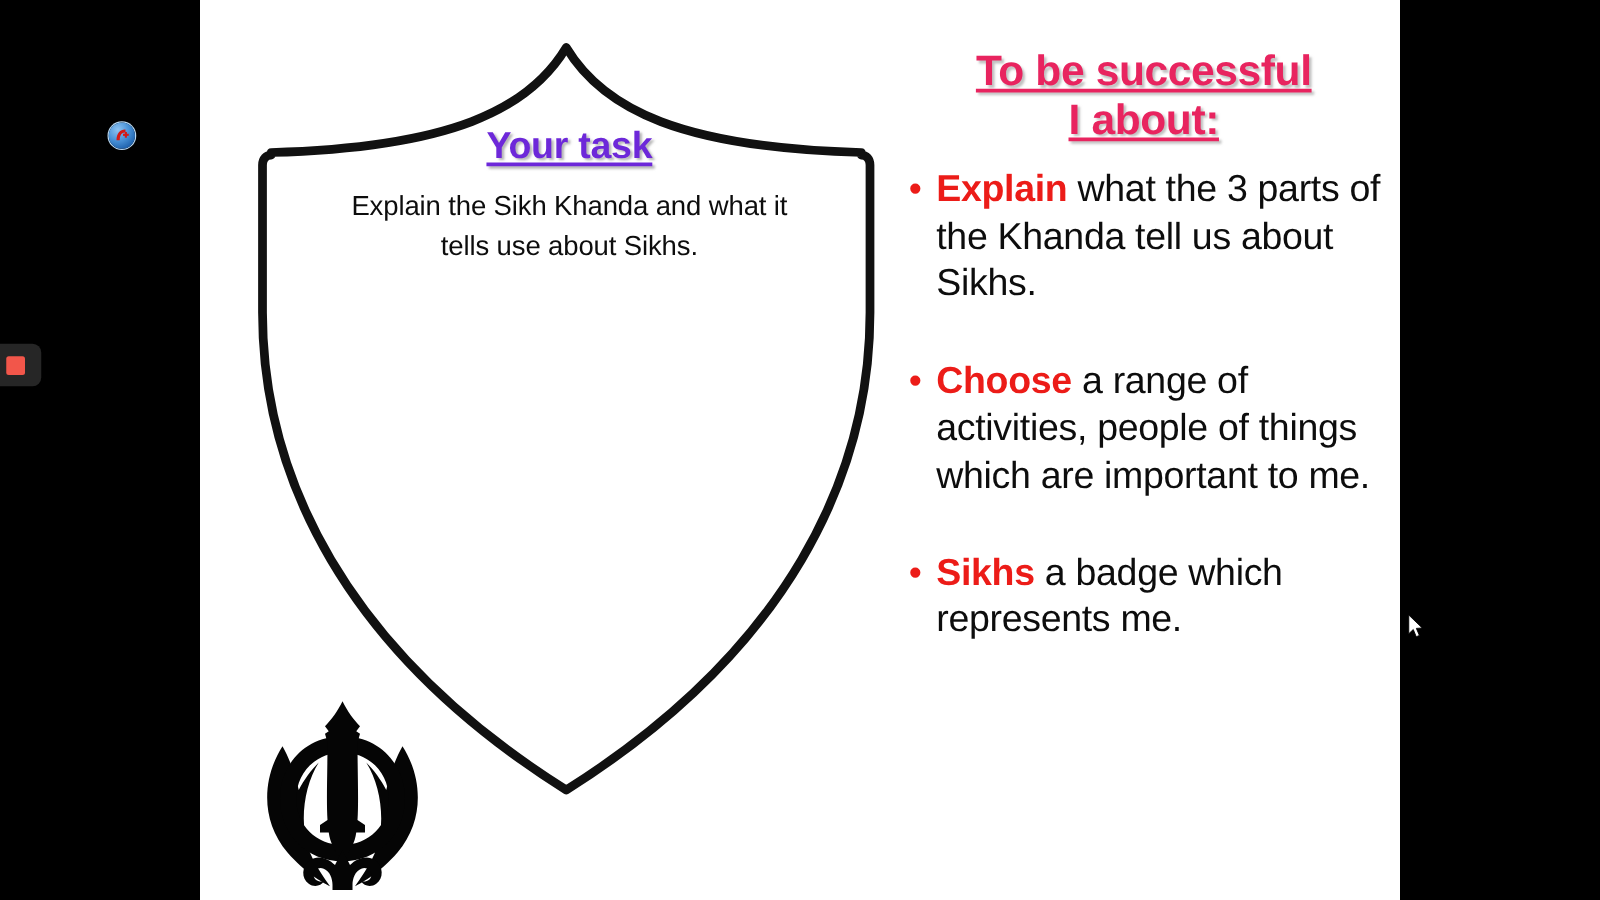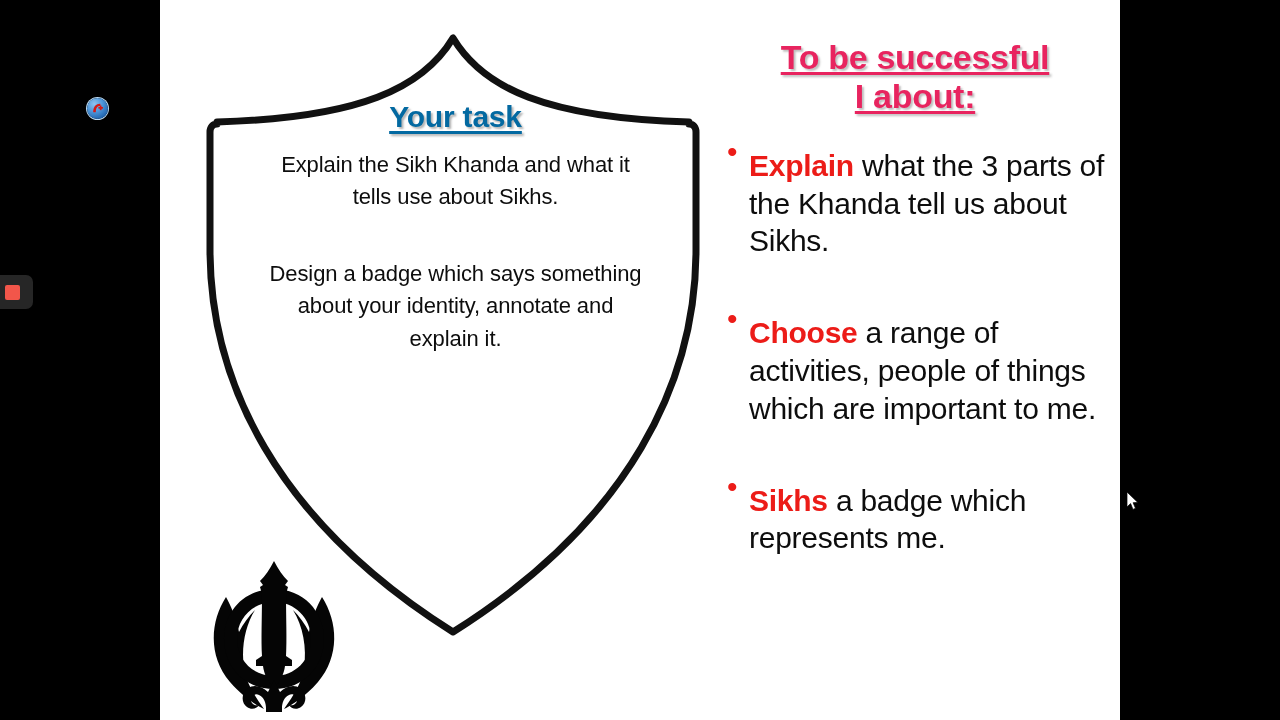--- a/index.html
+++ b/index.html
@@ -96,21 +96,21 @@
   #shield-text {
     position: absolute;
     left: 78px;
     top: 80px;
     width: 375px;
     text-align: center;
   }
   #shield-heading {
     font-size: 30px;
     font-weight: bold;
-    color: #0369a1;
+    color: #6d28d9;
     text-decoration: underline;
     text-underline-offset: 4px;
     text-decoration-thickness: 3px;
     line-height: 1.15;
     text-shadow: 2px 2px 2px rgba(120,120,120,0.55);
     margin: 0 0 14px 0;
     letter-spacing: -0.2px;
   }
   .shield-para {
     font-size: 22px;
@@ -168,21 +168,20 @@
     line-height: 38px;
     text-align: left;
     padding-left: 2px;
   }
   .bullet-text {
     flex: 1 1 auto;
     font-size: 30px;
     line-height: 1.26;
     color: #0d0d0d;
     letter-spacing: -0.25px;
-    margin-top: 14px;
   }
   .bullet-text .verb {
     font-weight: bold;
     color: #ec1c18;
   }
 </style>
 </head>
 <body>
 
 <div id="screen">
@@ -216,21 +215,20 @@
                  C 476 500, 541 360, 541 230
                  L 541 112
                  C 541 107, 538 104, 534 104
                  L 534 102
                  C 391 98, 328 68, 298 18 Z" transform="translate(-35,0)" fill="#ffffff" stroke="#111111" stroke-width="7" stroke-linejoin="round" stroke-linecap="round"></path>
       </svg>
 
       <div id="shield-text">
         <div id="shield-heading">Your task</div>
         <p class="shield-para">Explain the Sikh Khanda and what it tells use about Sikhs.</p>
-        <p class="shield-para" id="shield-para-2">Design a badge which says something about your identity, annotate and explain it.</p>
       </div>
     </div>
 
     <svg id="khanda" viewBox="0 0 148 160">
       <g fill="#050505">
 
         <path d="M26 41
                  C 10 66, 8 100, 30 126
                  C 44 142, 58 150, 64 153
                  C 54 139, 46 126, 44 112

